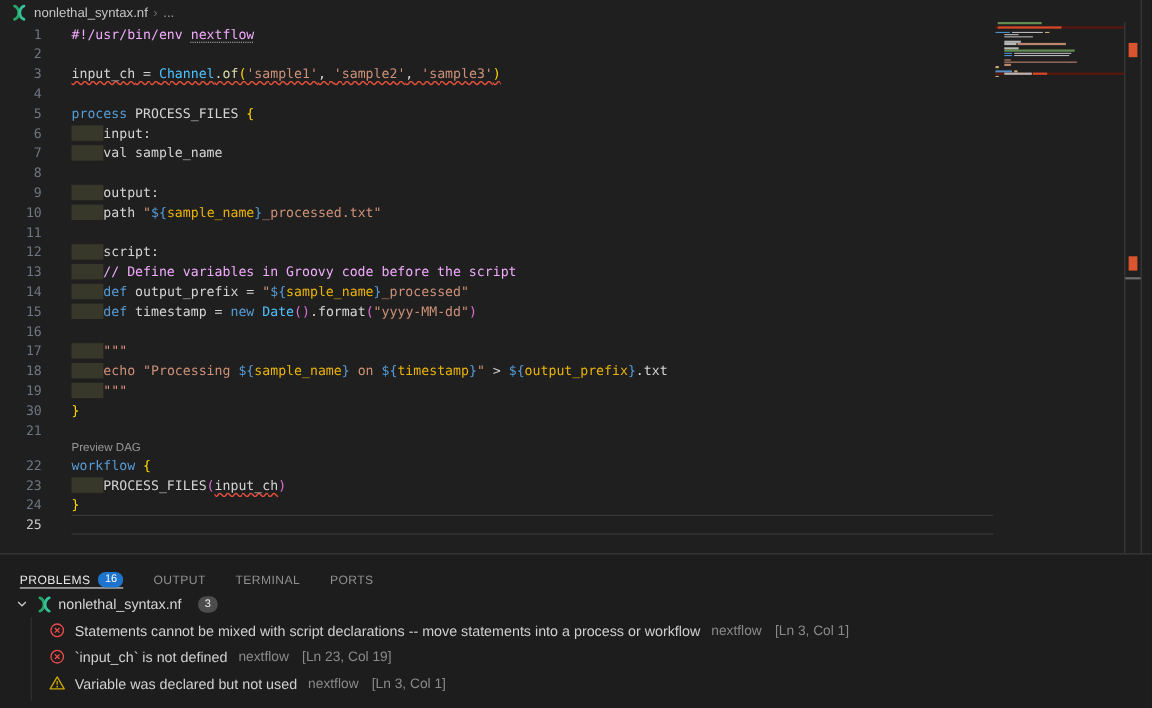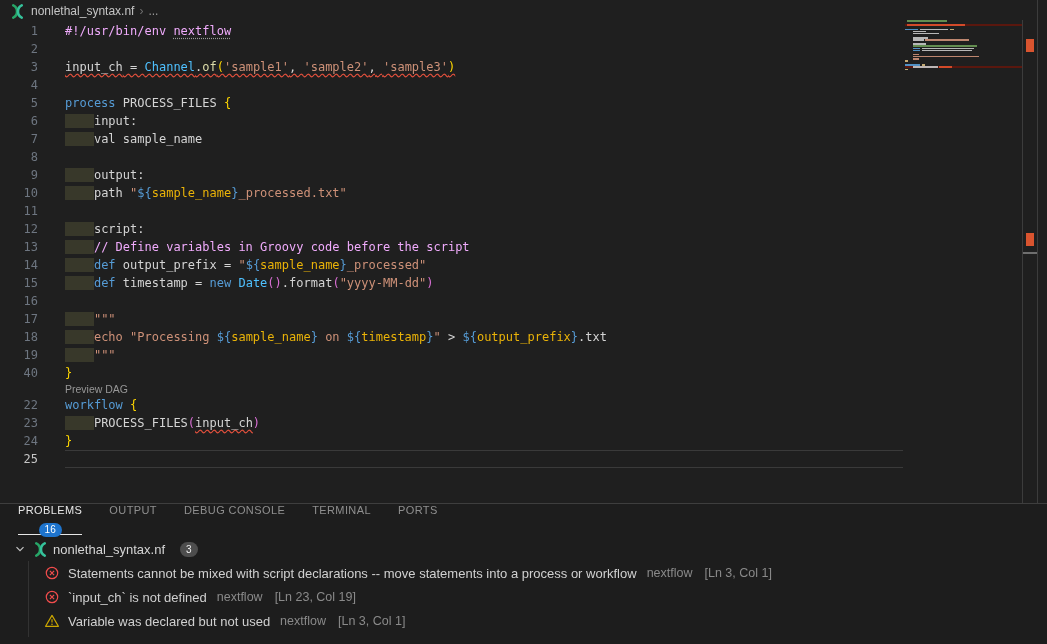--- a/index.html
+++ b/index.html
@@ -34,21 +34,21 @@
   .mm-seg{position:absolute;top:0.3px;height:1.5px;opacity:.9;}
   .ruler-line-l{position:absolute;left:1022px;top:20px;height:483px;width:1px;background:#3c3c3c;}
   .ruler-line-r{position:absolute;left:1037px;top:0;height:503px;width:1px;background:#3c3c3c;}
   .ruler-mark{position:absolute;left:1026px;width:8px;background:#d9542f;}
   .ruler-slider-end{position:absolute;left:1023px;width:14px;height:2px;background:#6e6e6e;}
   
   .panel{position:absolute;left:0;top:503px;width:1047px;height:141px;background:#1d1d1d;
          border-top:1px solid #3e3e3e;box-sizing:border-box;}
   .tabs{display:flex;align-items:stretch;height:31px;padding-left:18px;gap:27px;
         font-size:11px;letter-spacing:.4px;color:#8f8f8f;}
-  .tab{display:flex;align-items:center;gap:7px;border-bottom:1.5px solid transparent;cursor:default;flex-direction:column;}
+  .tab{display:flex;align-items:flex-end;gap:7px;border-bottom:1.5px solid transparent;cursor:default;}
   .tab.active{color:#e7e7e7;border-bottom-color:#e7e7e7;}
   .badge{background:#1e74cd;color:#fff;border-radius:10px;font-size:10px;line-height:14px;
          padding:0 6px;letter-spacing:0;}
   .tree-row{position:absolute;left:0;top:34px;height:22px;display:flex;align-items:center;
             padding-left:12px;gap:5px;font-size:13px;color:#d5d5d5;}
   .count-badge{background:#4d4d4d;color:#efefef;border-radius:9px;font-size:10px;line-height:15px;
                padding:0 6px;margin-left:10px;}
   .tree-guide{position:absolute;left:28px;top:57px;height:76px;width:1px;background:#323232;}
   .problems{position:absolute;left:0;top:57px;width:100%;}
   .prow{height:24px;display:flex;align-items:center;padding-left:44px;gap:8px;}
@@ -89,21 +89,22 @@
         <div class="row"><span class="ln">10</span><span class="ct"><span class="ind">    </span><span class="pl">path </span><span class="st">"</span><span class="kw">${</span><span class="va">sample_name</span><span class="kw">}</span><span class="st">_processed.txt"</span></span></div>
         <div class="row guide"><span class="ln">11</span><span class="ct"></span></div>
         <div class="row"><span class="ln">12</span><span class="ct"><span class="ind">    </span><span class="pl">script:</span></span></div>
         <div class="row"><span class="ln">13</span><span class="ct"><span class="ind">    </span><span class="cm">// Define variables in Groovy code before the script</span></span></div>
         <div class="row"><span class="ln">14</span><span class="ct"><span class="ind">    </span><span class="kw">def</span><span class="pl"> output_prefix = </span><span class="st">"</span><span class="kw">${</span><span class="va">sample_name</span><span class="kw">}</span><span class="st">_processed"</span></span></div>
         <div class="row"><span class="ln">15</span><span class="ct"><span class="ind">    </span><span class="kw">def</span><span class="pl"> timestamp = </span><span class="kw">new</span><span class="pl"> </span><span class="ty">Date</span><span class="b2">(</span><span class="b2">)</span><span class="pl">.format</span><span class="b2">(</span><span class="st">"yyyy-MM-dd"</span><span class="b2">)</span></span></div>
         <div class="row guide"><span class="ln">16</span><span class="ct"></span></div>
         <div class="row"><span class="ln">17</span><span class="ct"><span class="ind">    </span><span class="st">"""</span></span></div>
         <div class="row"><span class="ln">18</span><span class="ct"><span class="ind">    </span><span class="st">echo </span><span class="st">"Processing </span><span class="kw">${</span><span class="va">sample_name</span><span class="kw">}</span><span class="st"> on </span><span class="kw">${</span><span class="va">timestamp</span><span class="kw">}</span><span class="st">"</span><span class="pl"> &gt; </span><span class="kw">${</span><span class="va">output_prefix</span><span class="kw">}</span><span class="pl">.txt</span></span></div>
         <div class="row"><span class="ln">19</span><span class="ct"><span class="ind">    </span><span class="st">"""</span></span></div>
-        <div class="row"><span class="ln">40</span><span class="ct"><span class="b1">}</span></span></div>
+        <div class="row"><span class="ln">30</span><span class="ct"><span class="b1">}</span></span></div>
+        <div class="row"><span class="ln">21</span><span class="ct"></span></div>
         <div class="codelens">Preview DAG</div>
         <div class="row"><span class="ln">22</span><span class="ct"><span class="kw">workflow </span><span class="b1">{</span></span></div>
         <div class="row"><span class="ln">23</span><span class="ct"><span class="ind">    </span><span class="pl">PROCESS_FILES</span><span class="b2">(</span><span class="pl u-wavy">input_ch</span><span class="b2">)</span></span></div>
         <div class="row"><span class="ln">24</span><span class="ct"><span class="b1">}</span></span></div>
         <div class="row cur"><span class="ln">25</span><span class="ct"></span><div class="cur-overlay"></div></div>
       </div>
 
     <div class="minimap" id="minimap">
         <div class="mm-row" style="top: 0px;">
           <div class="mm-seg" style="left: 2px; width: 40px; background: rgb(106, 153, 85);"></div>
@@ -177,23 +178,20 @@
   </div>
 
   <div class="panel">
     <div class="tabs" id="panel-tabs">
         <div class="tab active">
           <span>PROBLEMS</span>
           <span class="badge">16</span>
         </div>
         <div class="tab">
           <span>OUTPUT</span>
-        </div>
-        <div class="tab">
-          <span>DEBUG CONSOLE</span>
         </div>
         <div class="tab">
           <span>TERMINAL</span>
         </div>
         <div class="tab">
           <span>PORTS</span>
         </div>
       </div>
 
     <div class="tree-row">

